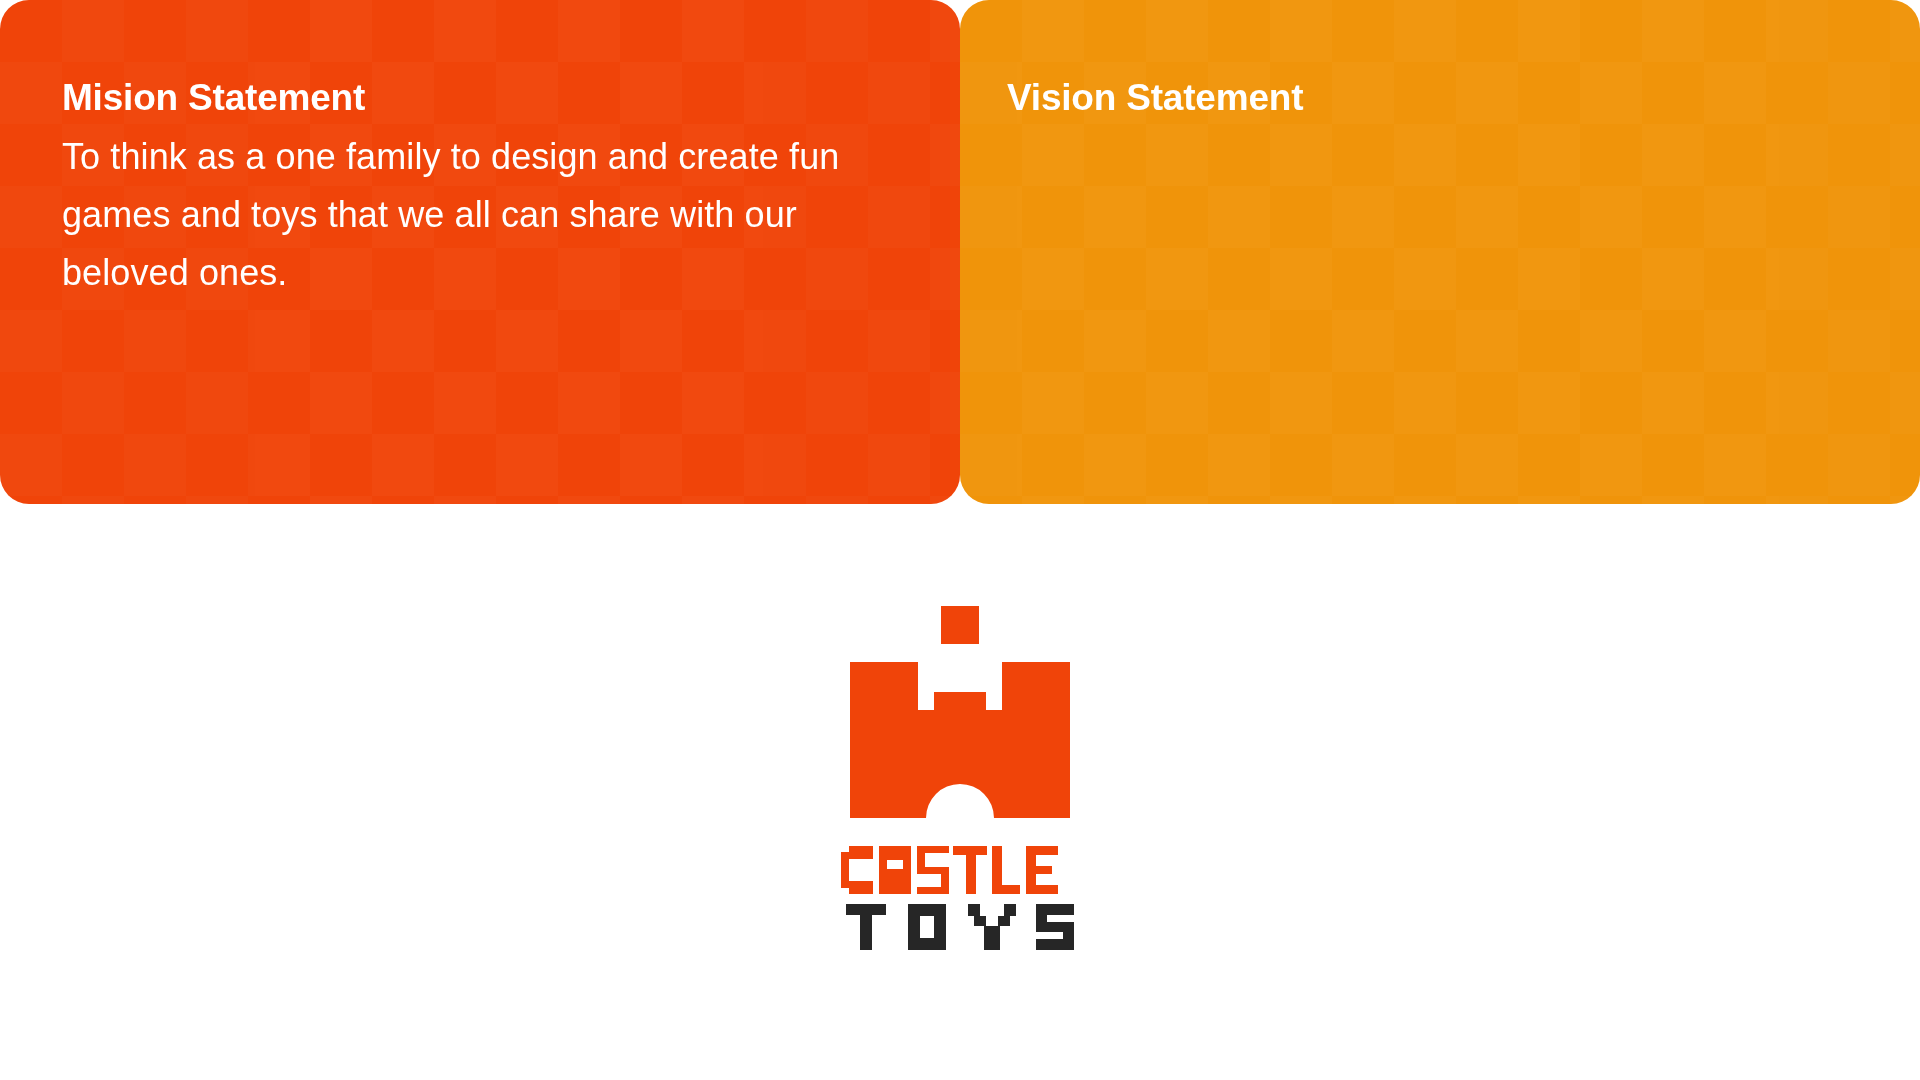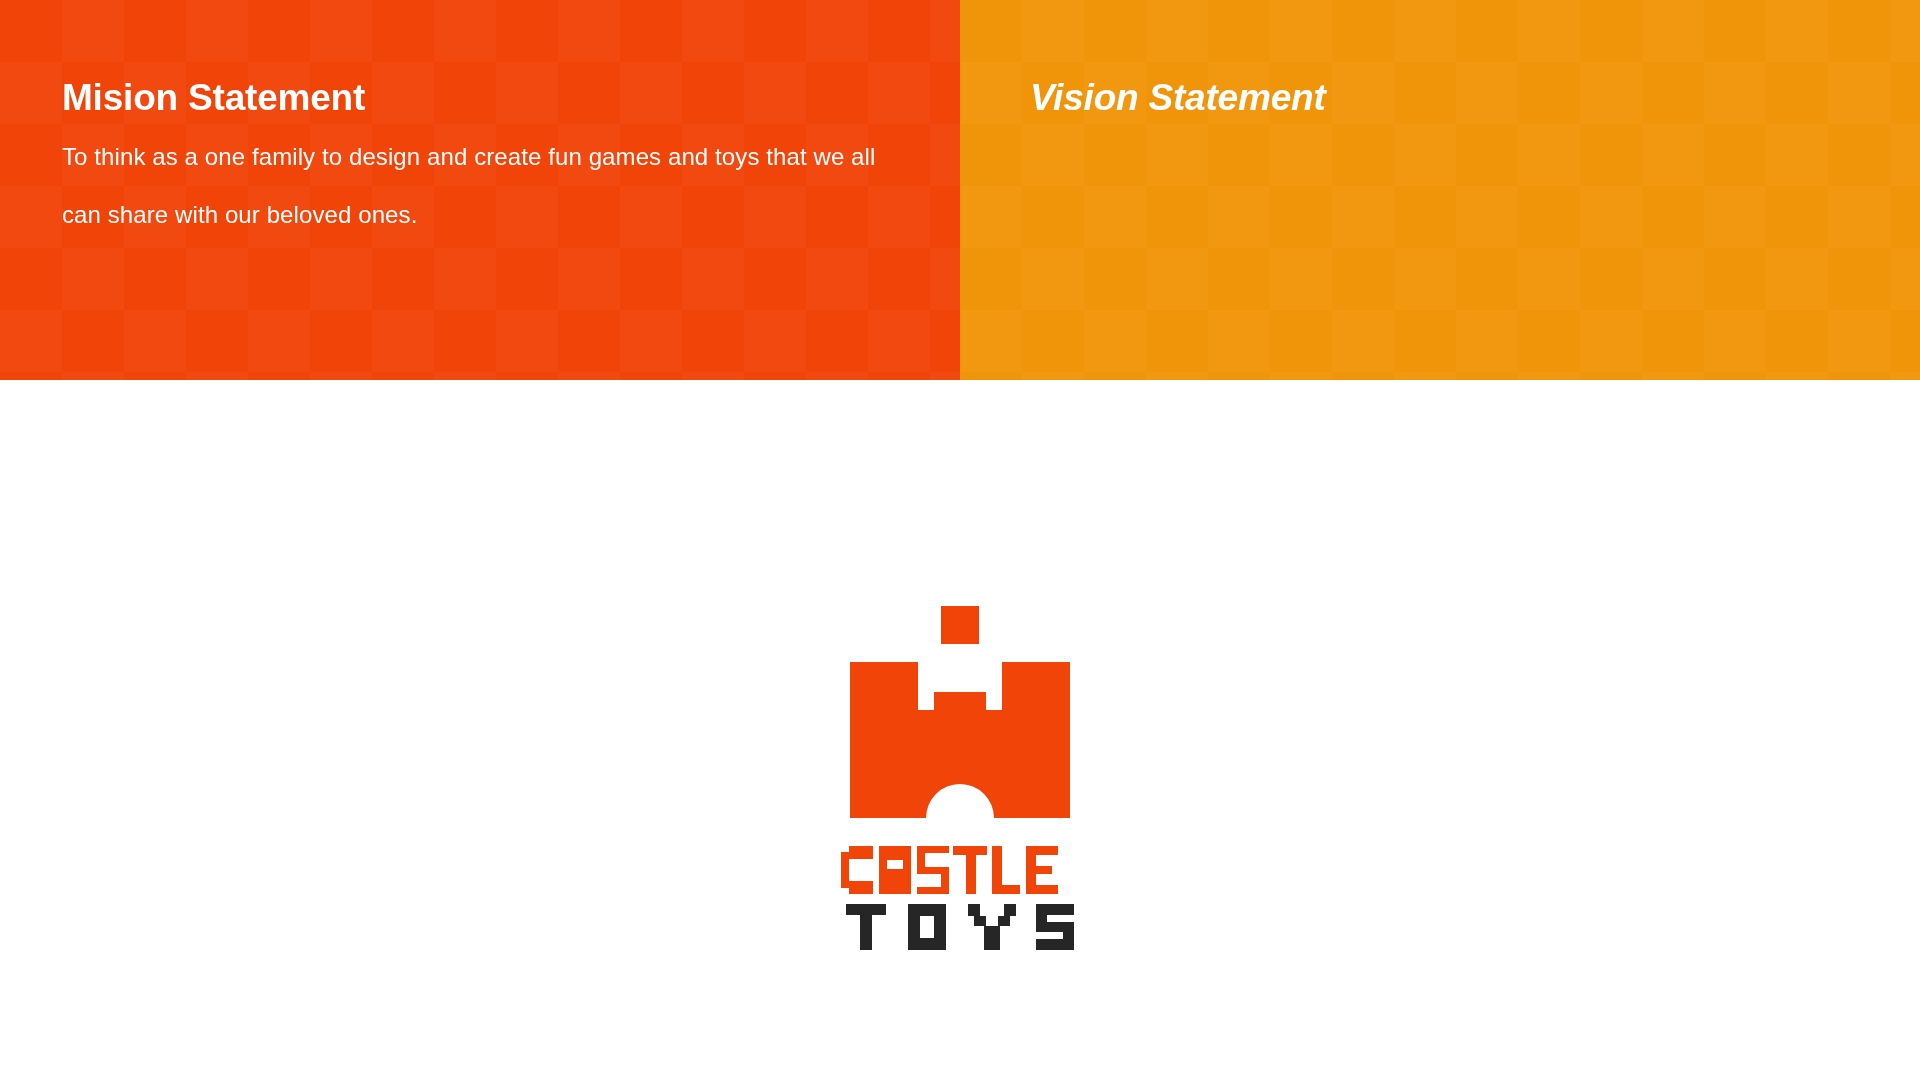--- a/index.html
+++ b/index.html
@@ -26,23 +26,24 @@
     left: 0;
     top: 0;
     width: 1920px;
     height: 540px;
     display: flex;
     flex-direction: row;
   }
 
   .panel {
     position: relative;
-    height: 380px;
+    height: 504px;
     box-sizing: border-box;
     overflow: hidden;
+    border-radius: 29px;
   }
 
   .panel-mission { width: 960px; background-color: #f04409; }
   .panel-vision  { width: 960px; background-color: #f0940a; }
 
   
   .panel::after {
     content: "";
     position: absolute;
     inset: 0;
@@ -55,38 +56,38 @@
     background-size: 124px 124px;
     background-position: 0 0, 62px 62px;
     opacity: 0.85;
   }
 
   .panel-inner {
     position: relative;
     z-index: 2;
     padding: 76px 0 0 62px;
   }
-  .panel-vision .panel-inner { padding-left: 70px; font-style: italic; }
+  .panel-vision .panel-inner { padding-left: 47px; }
 
   .panel-heading {
     margin: 0 0 8px 0;
     color: #ffffff;
     font-family: "Liberation Sans", sans-serif;
     font-weight: 700;
     font-size: 37px;
     line-height: 44px;
     letter-spacing: -0.2px;
   }
 
   .panel-body {
     margin: 0;
     color: #ffffff;
     font-family: "Liberation Sans", sans-serif;
     font-weight: 400;
-    font-size: 24px;
+    font-size: 36px;
     line-height: 58px;
     letter-spacing: 0.1px;
     max-width: 830px;
   }
   .panel-vision .panel-body { max-width: 860px; }
 
   
   .logo-lockup {
     position: absolute;
     left: 50%;

